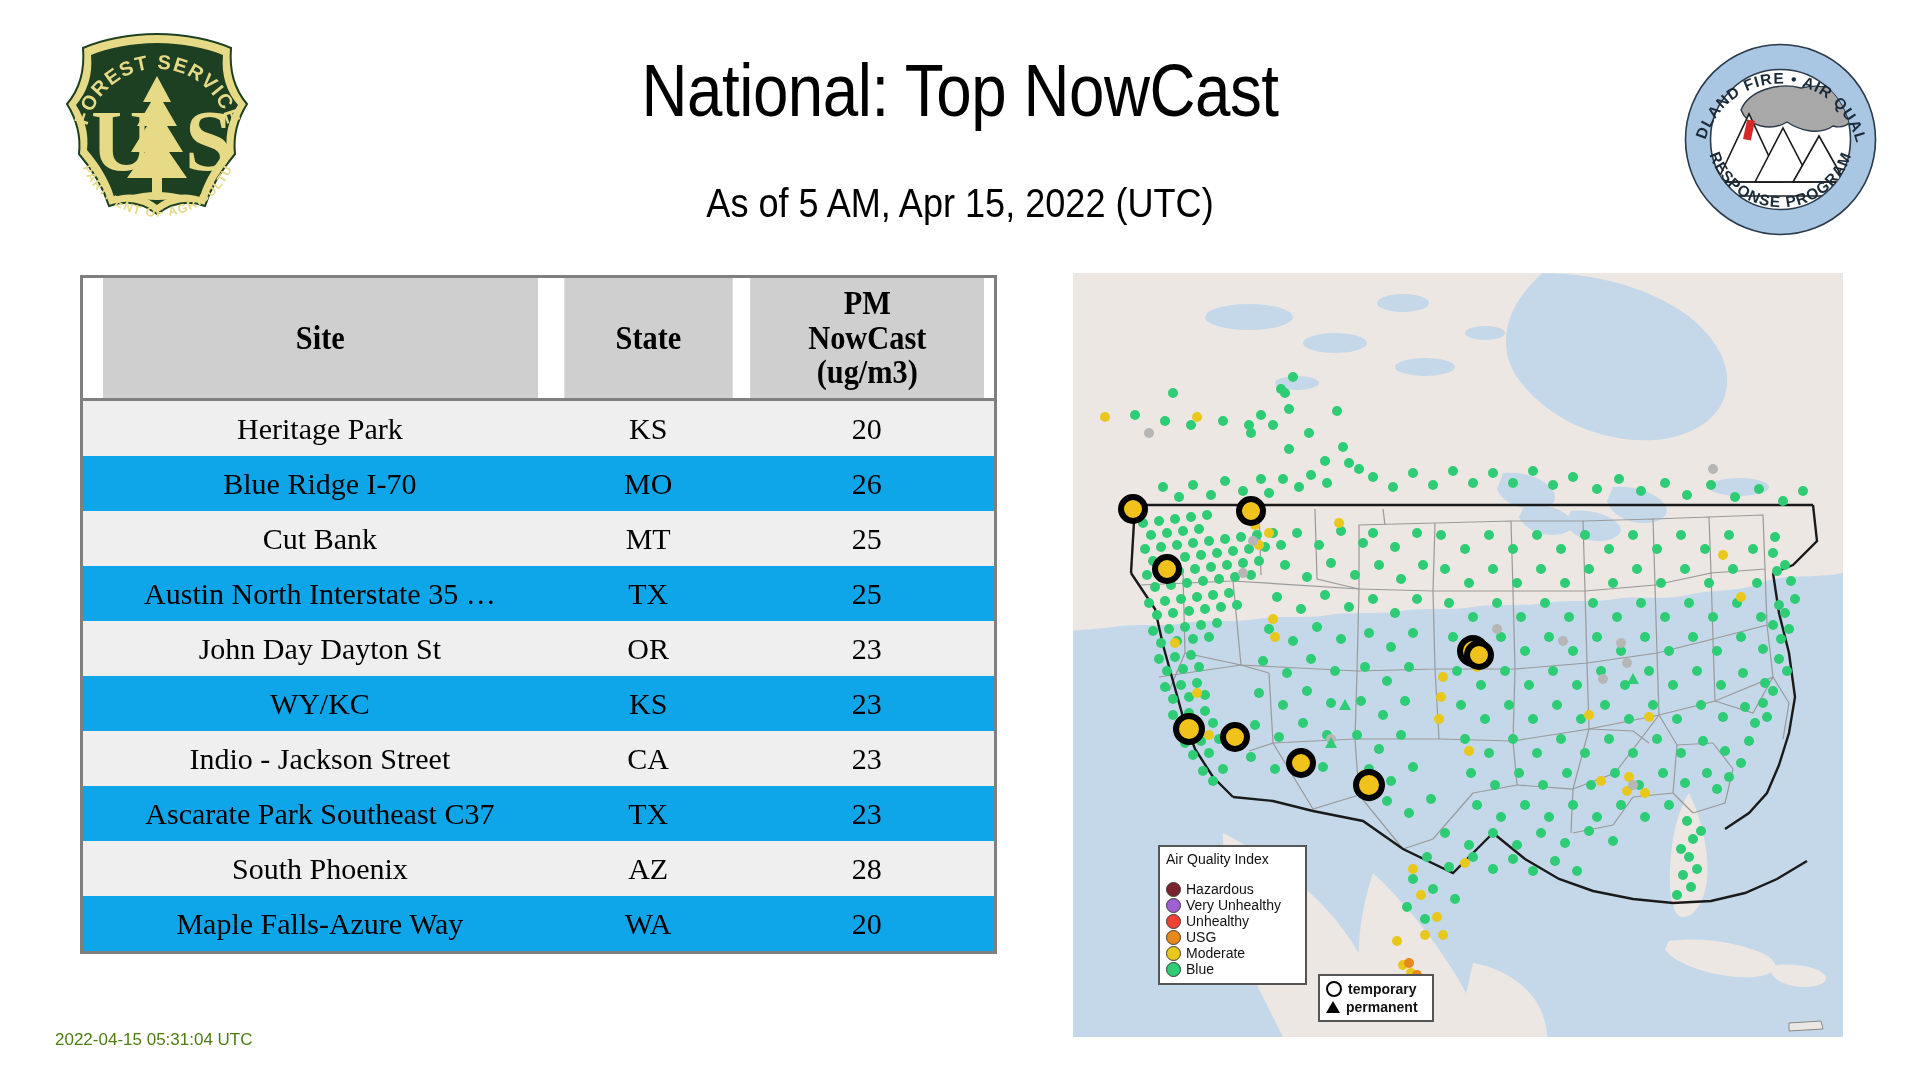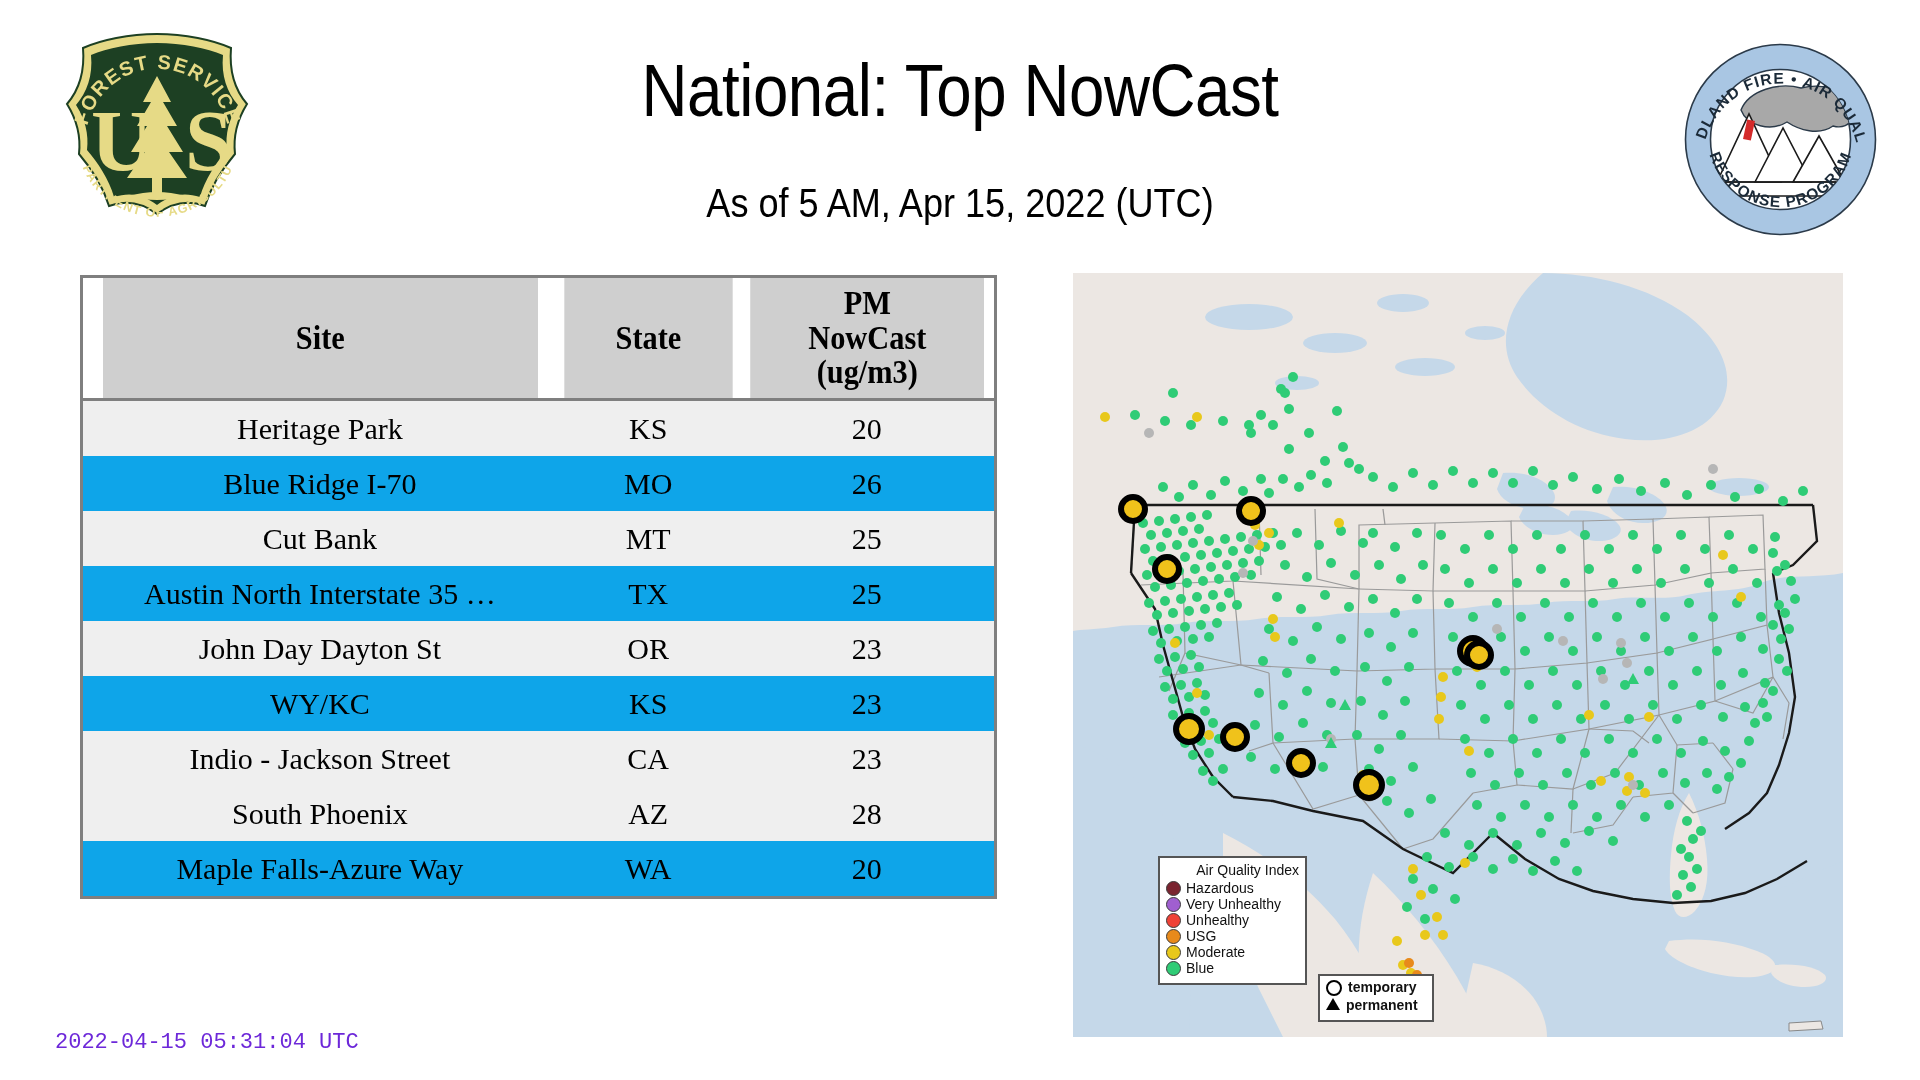--- a/index.html
+++ b/index.html
@@ -106,26 +106,26 @@
     font-family: "Liberation Sans", sans-serif;
     color: #111;
   }
   #aqi-legend {
     left: 85px; bottom: 52px;
     width: 133px;
     padding: 4px 6px 6px 6px;
   }
   #aqi-legend .legend-title {
     font-size: 14px;
-    text-align: right;
-    margin-bottom: 3px;
+    text-align: left;
+    margin-bottom: 14px;
   }
   .legend-row {
     display: flex;
-    align-items: flex-start;
+    align-items: center;
     gap: 5px;
     font-size: 14px;
     line-height: 15px;
     height: 16px;
   }
   .legend-swatch {
     width: 13px; height: 13px;
     border-radius: 50%;
     border: 1px solid #3b3b3b;
     flex: 0 0 auto;
@@ -146,23 +146,23 @@
     border-left: 7px solid transparent;
     border-right: 7px solid transparent;
     border-bottom: 12px solid #000;
     flex: 0 0 auto;
   }
 
   
   #footer-timestamp {
     position: absolute;
     left: 55px; top: 1030px;
-    font-size: 22px;
-    color: #6d28d9;
-    font-family: Liberation Mono, monospace;
+    font-size: 17px;
+    color: #4d7c0f;
+    font-family: Liberation Sans, sans-serif;
   }
 </style>
 </head>
 <body>
 
 <div id="usfs-logo">
   <svg viewBox="0 0 205 215" width="205" height="215" aria-hidden="true">
     <defs>
       <path id="arcTop" d="M 34 92 A 72 74 0 0 1 171 92" fill="none"></path>
       <path id="arcBot" d="M 26 135 A 80 76 0 0 0 179 135" fill="none"></path>
@@ -297,20 +297,25 @@
         <td>23</td>
       </tr>
       <tr class="even">
         <td>WY/KC</td>
         <td>KS</td>
         <td>23</td>
       </tr>
       <tr class="odd">
         <td>Indio - Jackson Street</td>
         <td>CA</td>
+        <td>23</td>
+      </tr>
+      <tr class="even">
+        <td>Ascarate Park Southeast C37</td>
+        <td>TX</td>
         <td>23</td>
       </tr>
       <tr class="odd">
         <td>South Phoenix</td>
         <td>AZ</td>
         <td>28</td>
       </tr>
       <tr class="even">
         <td>Maple Falls-Azure Way</td>
         <td>WA</td>

